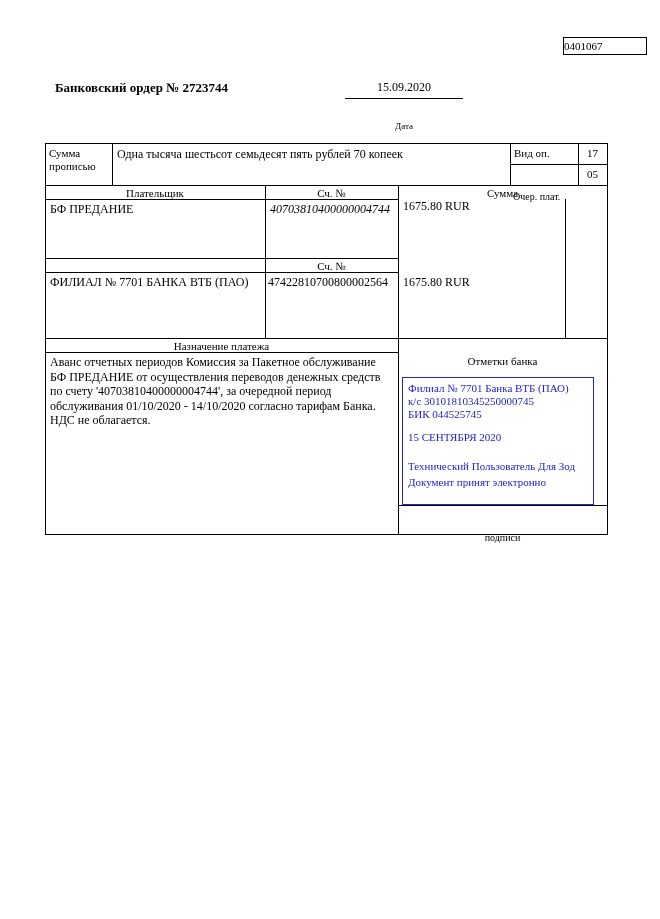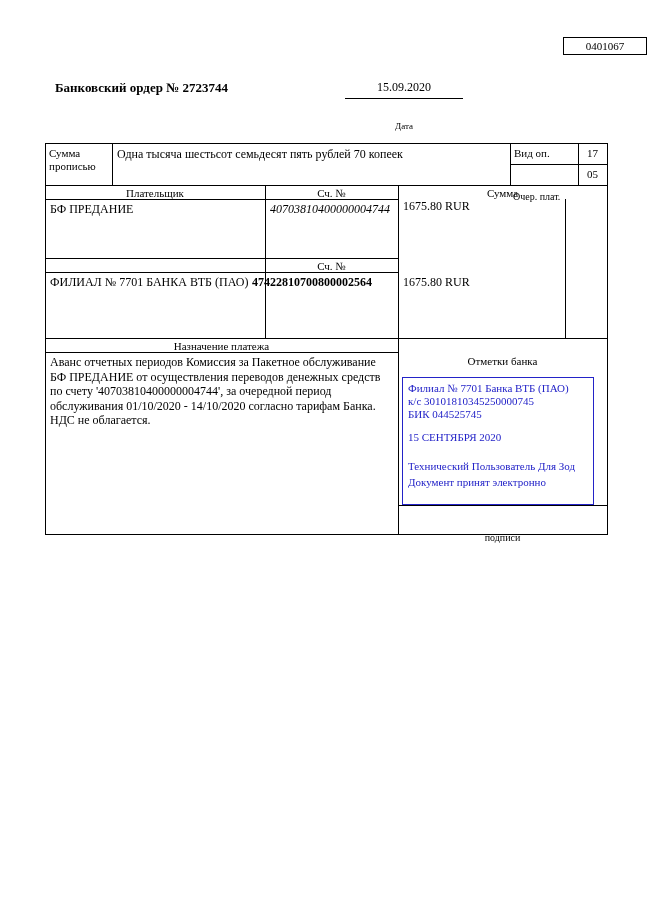--- a/index.html
+++ b/index.html
@@ -17,21 +17,20 @@
   .vl { position: absolute; width: 1px; background: #000; }
   .t11 { font-size: 11px; line-height: 13px; }
   .t12 { font-size: 12px; line-height: 14px; }
   .t10 { font-size: 10px; line-height: 12px; margin-top: 23px; }
   .t9  { font-size: 9px;  line-height: 11px; margin-top: 20px; }
   .ctr { text-align: center; }
   .bold { font-weight: bold; }
   .code-box {
     position: absolute;
     border: 1px solid #000;
-    text-align: center;
     box-sizing: border-box;
   }
   .stamp {
     position: absolute;
     box-sizing: border-box;
     border: 1px solid #2323c8;
     color: #2323c8;
     font-size: 11px;
     line-height: 13px;
     padding: 4px 5px;
@@ -87,21 +86,21 @@
   <div class="abs t11 ctr" style="left:265px; top:187px; width:133px;">Сч. №</div>
   <div class="abs t12" style="left:50px; top:202px; width:210px;">БФ ПРЕДАНИЕ</div>
 
   <div class="abs t11 ctr" style="left:398px; top:187px; width:209px;">Сумма</div>
   <div class="abs t12" style="left:270px; top:202px;font-style:italic;">40703810400000004744</div>
   <div class="abs t12" style="left:403px; top:199px;">1675.80 RUR</div>
 
   <div class="abs t11 ctr" style="left:265px; top:260px; width:133px;">Сч. №</div>
 
   <div class="abs t12" style="left:50px; top:275px; width:205px; line-height:15px;">ФИЛИАЛ № 7701 БАНКА ВТБ (ПАО)</div>
-  <div class="abs t12" style="left:252px; top:275px;font-weight:bold;">47422810700800002564</div>
+  <div class="abs t12" style="left:268px; top:275px;">47422810700800002564</div>
   <div class="abs t12" style="left:403px; top:275px;">1675.80 RUR</div>
 
   <div class="abs t11 ctr" style="left:45px; top:340px; width:353px;">Назначение платежа</div>
   <div class="abs t12" style="left:50px; top:355px; width:344px; line-height:14.6px;">Аванс отчетных периодов Комиссия за Пакетное обслуживание БФ ПРЕДАНИЕ от осуществления переводов денежных средств по счету '40703810400000004744', за очередной период обслуживания 01/10/2020 - 14/10/2020 согласно тарифам Банка. НДС не облагается.</div>
 
   <div class="abs t11 ctr" style="left:398px; top:355px; width:209px;">Отметки банка</div>
 
   <div class="stamp" style="left:402px; top:377px; width:192px; height:128px;">
     <div>Филиал № 7701 Банка ВТБ (ПАО)</div>
     <div>к/с 30101810345250000745</div>

